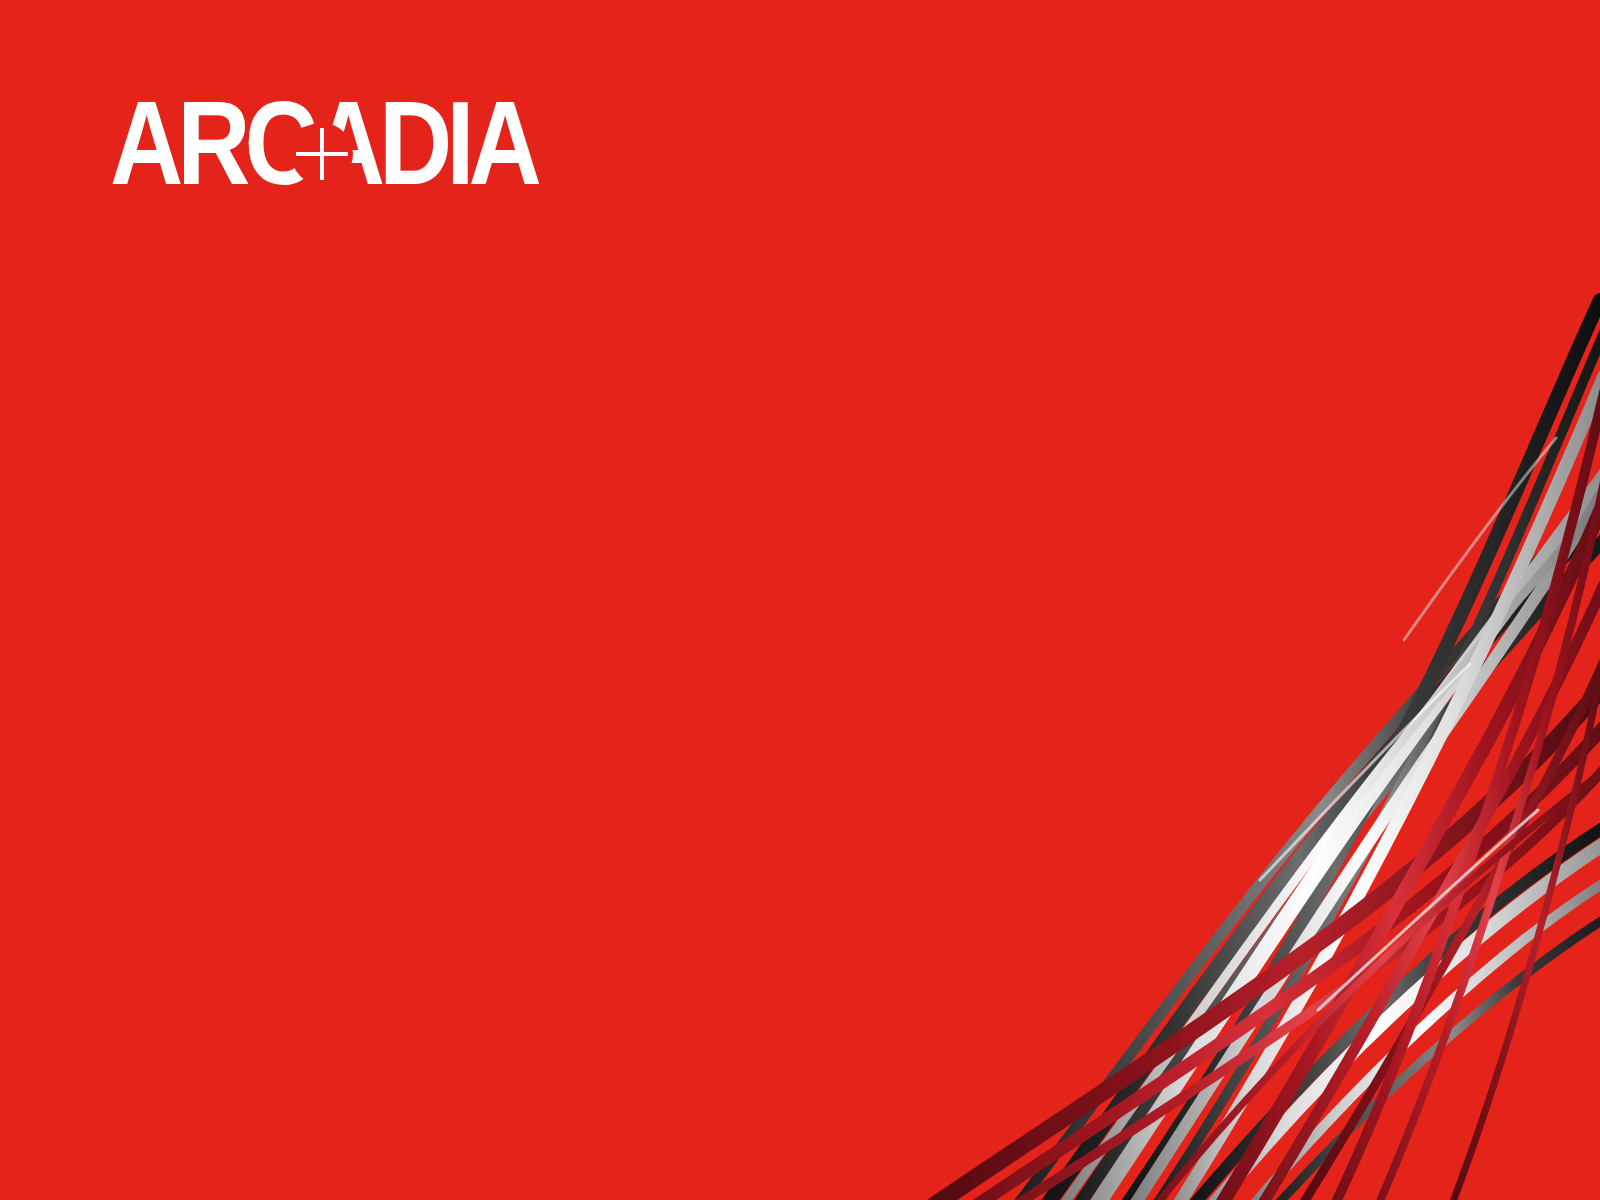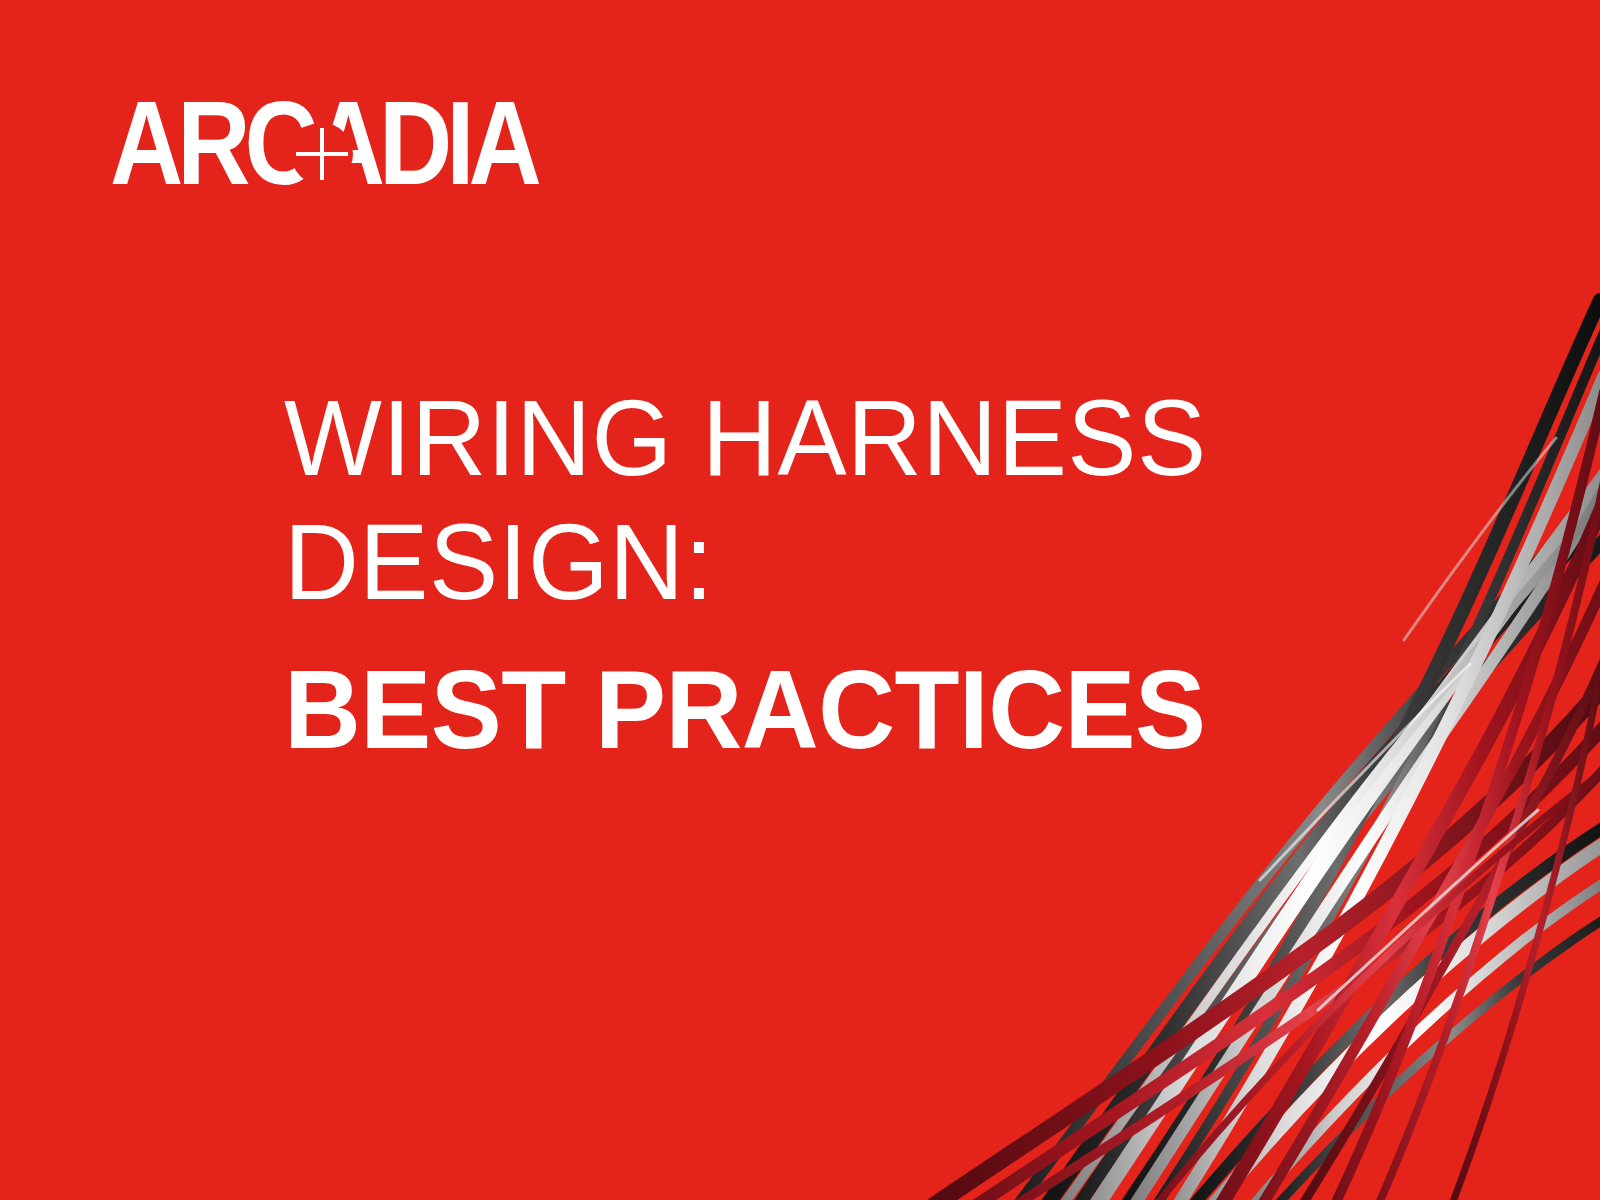--- a/index.html
+++ b/index.html
@@ -175,19 +175,14 @@
       <text x="0" y="88" font-family="'Liberation Sans', sans-serif" font-weight="bold" font-size="118" letter-spacing="-7" transform="scale(0.86,1)" fill="#FFFFFF">ARCADIA</text>
 
       <g>
         <circle cx="212" cy="58" r="31" fill="#E4231A"></circle>
         <rect x="210" y="32" width="4" height="52" fill="#FFFFFF"></rect>
         <rect x="186" y="56" width="52" height="4" fill="#FFFFFF"></rect>
       </g>
     </svg>
   </div>
 
-  <div class="headline">
-    <div class="line-light">WIRING HARNESS</div>
-    <div class="line-light">DESIGN:</div>
-    <div class="line-bold">BEST PRACTICES</div>
-  </div>
 
 </div>
 
 </body></html>

